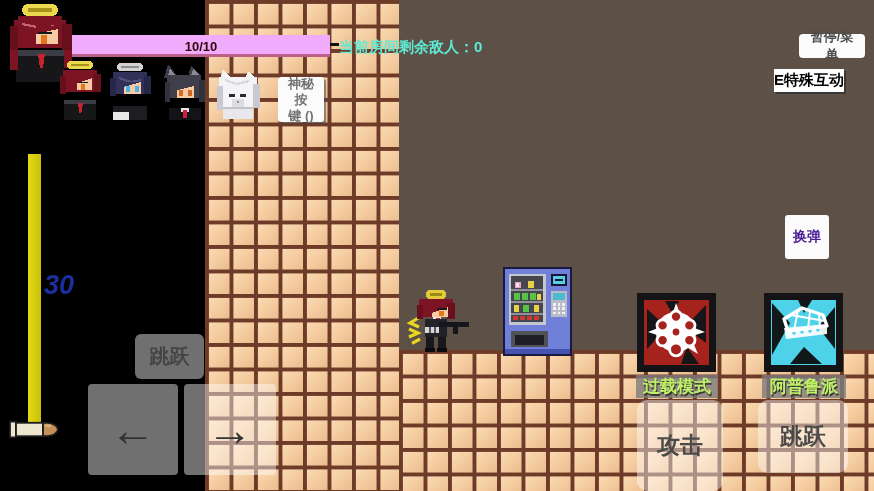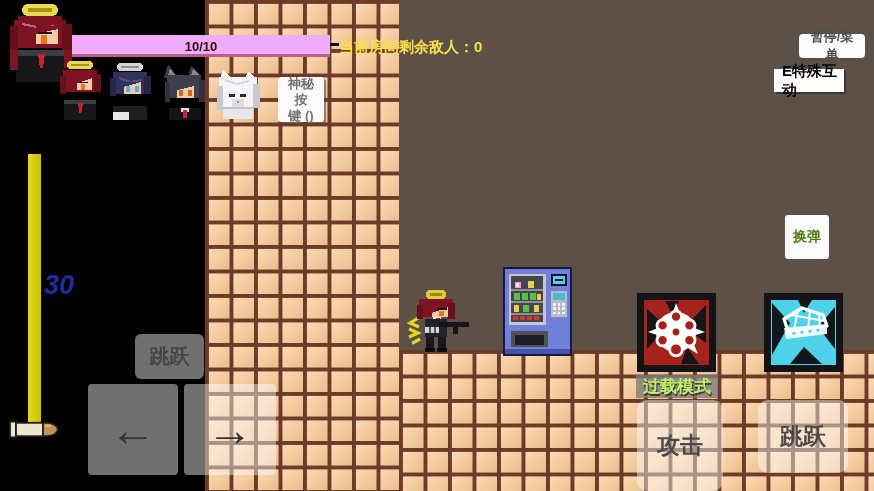--- a/index.html
+++ b/index.html
@@ -18,31 +18,31 @@
   #left-panel{left:0;top:0;width:205px;height:491px;background:#000;}
   #wall{left:205px;top:0;width:194px;height:491px;}
   #floor{left:399px;top:350px;width:475px;height:141px;}
 
   
   #health-bar{left:72px;top:35px;width:258px;height:22px;background:#f0abfc;
     display:flex;align-items:center;justify-content:center;
     box-shadow:inset 0 -3px 0 rgba(120,0,0,.45);}
   #health-bar span{font-size:13px;font-weight:bold;color:#310808;}
   #hb-dash{left:330px;top:43px;width:9px;height:3px;background:#111;}
-  #enemy-counter{left:339px;top:38px;font-size:15px;font-weight:bold;color:#fde047;white-space:nowrap;}
+  #enemy-counter{left:339px;top:38px;font-size:15px;font-weight:bold;color:#5eead4;white-space:nowrap;}
 
   .white-btn{background:#fbfbfb;border:none;display:flex;align-items:center;justify-content:center;cursor:pointer;}
   #pause-btn{left:771px;top:34px;width:66px;height:24px;border-radius:4px;font-size:13px;font-weight:600;color:#4e4e4e;margin-left:28px;}
   #interact-label{left:774px;top:69px;width:70px;height:23px;background:#fff;
     box-shadow:2px 2px 0 rgba(50,50,50,.8);display:flex;align-items:center;justify-content:center;
-    font-size:15px;font-weight:800;color:#000;padding-left:8px;}
+    font-size:15px;font-weight:800;color:#000;}
   #mystery-btn{left:278px;top:77px;width:46px;height:45px;border-radius:3px;
     box-shadow:2px 2px 0 rgba(70,70,70,.55);flex-direction:column;line-height:16px;
     font-size:13px;font-weight:bold;color:#737373;}
-  #reload-btn{left:785px;top:215px;width:44px;height:44px;border-radius:3px;font-size:14px;font-weight:600;color:#4d7c0f;}
+  #reload-btn{left:785px;top:215px;width:44px;height:44px;border-radius:3px;font-size:14px;font-weight:600;color:#4c1d95;}
 
   
   #ammo-bar{left:28px;top:154px;width:13px;height:268px;background:linear-gradient(to right,#e4da18,#c9bf07);}
   #ammo-count{left:44px;top:270px;font-size:27px;font-weight:bold;font-style:italic;color:#1b2f9e;}
   #bullet-icon{left:9px;top:420px;width:50px;height:19px;}
 
   
   .trans-btn{background:rgba(255,255,255,.44);display:flex;align-items:center;justify-content:center;
     color:#454545;cursor:pointer;border:none;}
   #jump-small{left:135px;top:334px;width:69px;height:45px;border-radius:6px;font-size:20px;font-weight:600;}
@@ -322,17 +322,18 @@
       <path d="M10 13 L19 7.5 L29.5 11 L31.5 16.5 L12 19 Z" fill="none" stroke="#ffffff" stroke-width="1.7" stroke-linejoin="round"></path>
       <g stroke="#ffffff" stroke-width="1">
         <line x1="13.5" y1="11" x2="30.5" y2="14"></line>
         <line x1="17" y1="8.7" x2="15" y2="18.6"></line>
         <line x1="23" y1="9" x2="22" y2="18"></line>
         <line x1="27.5" y1="10.4" x2="28" y2="17.4"></line>
       </g>
     </svg>
   </div>
   <div class="abs skill-label" id="skill-label-1">过载模式</div>
+  <div class="abs skill-label" id="skill-label-2">阿普鲁派</div>
 
   <button class="abs trans-btn" id="attack-btn">攻击</button>
   <button class="abs trans-btn" id="jump-right">跳跃</button>
 
 </div>
 
 </body></html>

